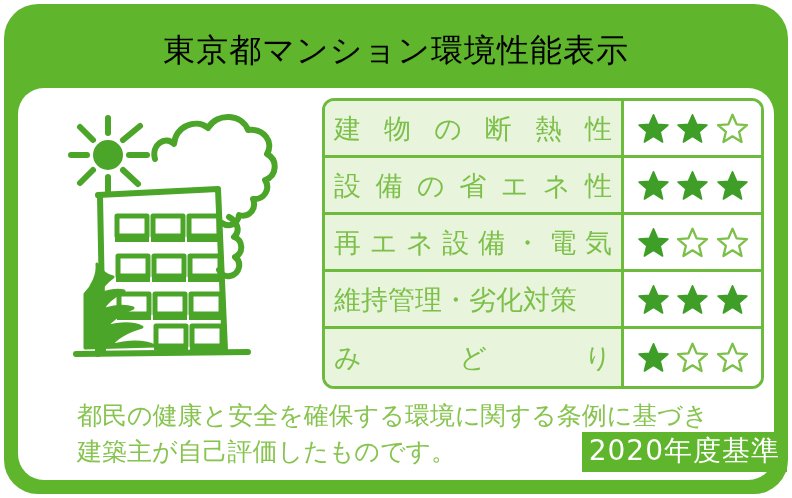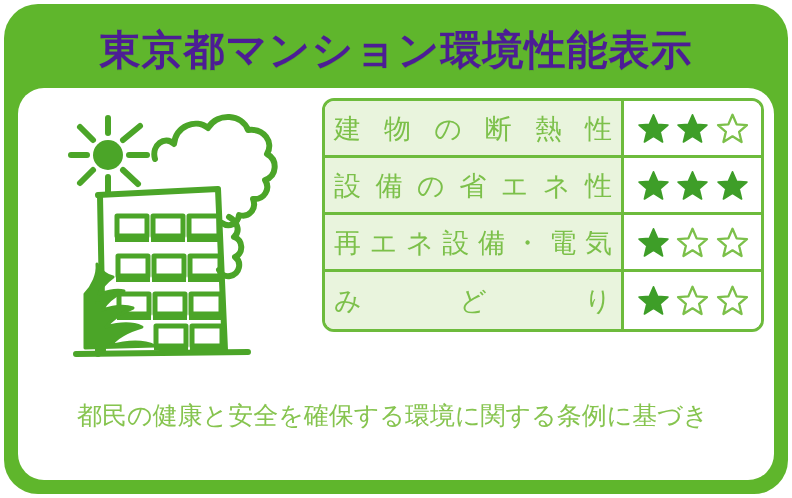--- a/index.html
+++ b/index.html
@@ -37,25 +37,25 @@
     left: 0;
     top: 0;
     width: 784px;
     height: 92px;
     display: flex;
     align-items: center;
     justify-content: center;
   }
 
   .header-title {
-    color: #4c1d95;
-    font-size: 41px;
+    color: #000000;
+    font-size: 32px;
     line-height: 1;
     letter-spacing: 1px;
-    font-weight: 700;
+    font-weight: 400;
     white-space: nowrap;
     text-shadow: 0 1px 0 rgba(0,0,0,0.06);
   }
 
   
   .inner-panel {
     position: absolute;
     left: 14px;
     top: 84px;
     width: 756px;
@@ -322,20 +322,40 @@
                 </svg>
             </span>
             <span class="star">
               <svg viewBox="0 0 24 24">
                   <path d="M12 2 L15 9 L22.5 9.5 L16.8 14.4 L18.6 21.8 L12 17.7 L5.4 21.8 L7.2 14.4 L1.5 9.5 L9 9 Z" fill="none" stroke="#7cc04a" stroke-width="1.7" stroke-linejoin="round"></path>
                 </svg>
             </span>
           </div>
         </div>
 
+        <div class="rating-row">
+          <div class="rating-label">維持管理・劣化対策</div>
+          <div class="rating-stars">
+            <span class="star">
+              <svg viewBox="0 0 24 24">
+                  <path d="M12 2 L15 9 L22.5 9.5 L16.8 14.4 L18.6 21.8 L12 17.7 L5.4 21.8 L7.2 14.4 L1.5 9.5 L9 9 Z" fill="#3e9e28" stroke="#3e9e28" stroke-width="1.2" stroke-linejoin="round"></path>
+                </svg>
+            </span>
+            <span class="star">
+              <svg viewBox="0 0 24 24">
+                  <path d="M12 2 L15 9 L22.5 9.5 L16.8 14.4 L18.6 21.8 L12 17.7 L5.4 21.8 L7.2 14.4 L1.5 9.5 L9 9 Z" fill="#3e9e28" stroke="#3e9e28" stroke-width="1.2" stroke-linejoin="round"></path>
+                </svg>
+            </span>
+            <span class="star">
+              <svg viewBox="0 0 24 24">
+                  <path d="M12 2 L15 9 L22.5 9.5 L16.8 14.4 L18.6 21.8 L12 17.7 L5.4 21.8 L7.2 14.4 L1.5 9.5 L9 9 Z" fill="#3e9e28" stroke="#3e9e28" stroke-width="1.2" stroke-linejoin="round"></path>
+                </svg>
+            </span>
+          </div>
+        </div>
 
         <div class="rating-row">
           <div class="rating-label spread">
               <span class="ch">み</span>
               <span class="ch">ど</span>
               <span class="ch">り</span>
             </div>
           <div class="rating-stars">
             <span class="star">
               <svg viewBox="0 0 24 24">
@@ -352,17 +372,21 @@
                   <path d="M12 2 L15 9 L22.5 9.5 L16.8 14.4 L18.6 21.8 L12 17.7 L5.4 21.8 L7.2 14.4 L1.5 9.5 L9 9 Z" fill="none" stroke="#7cc04a" stroke-width="1.7" stroke-linejoin="round"></path>
                 </svg>
             </span>
           </div>
         </div>
 
       </div>
 
       <div class="footer">
         <div class="footer-line">都民の健康と安全を確保する環境に関する条例に基づき</div>
+        <div class="footer-line2-wrap">
+          <div class="footer-line">建築主が自己評価したものです。</div>
+          <div class="standard-badge">2020年度基準</div>
+        </div>
       </div>
 
     </div>
   </div>
 </div>
 
 </body></html>

